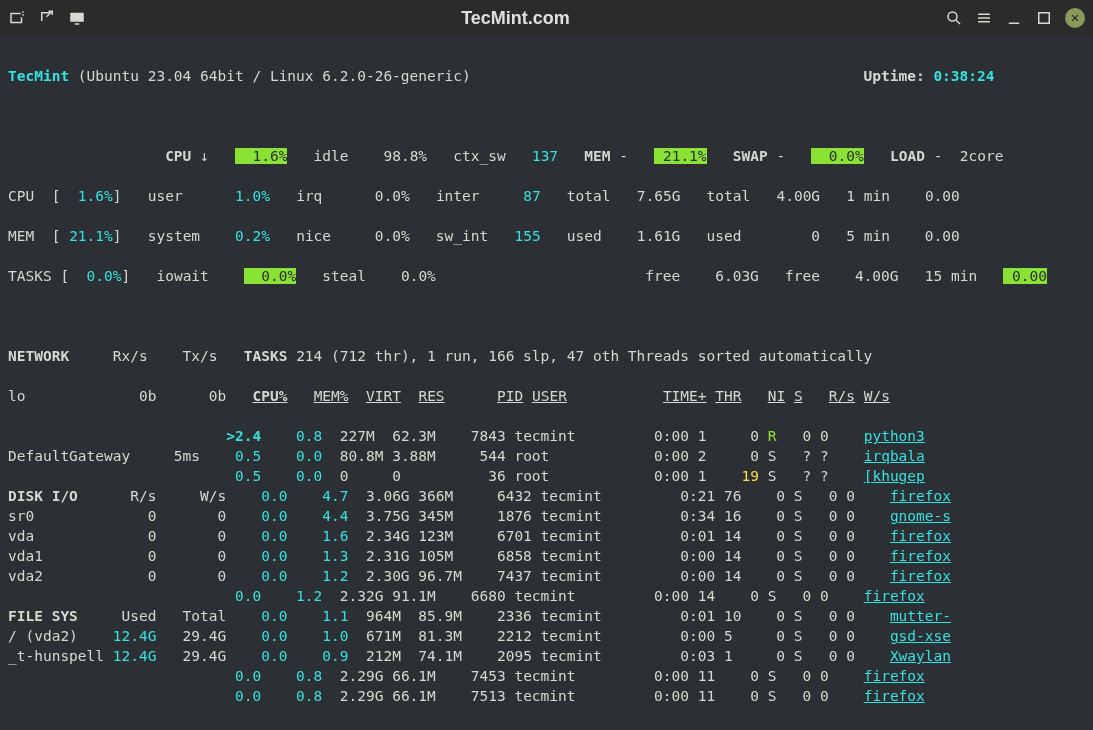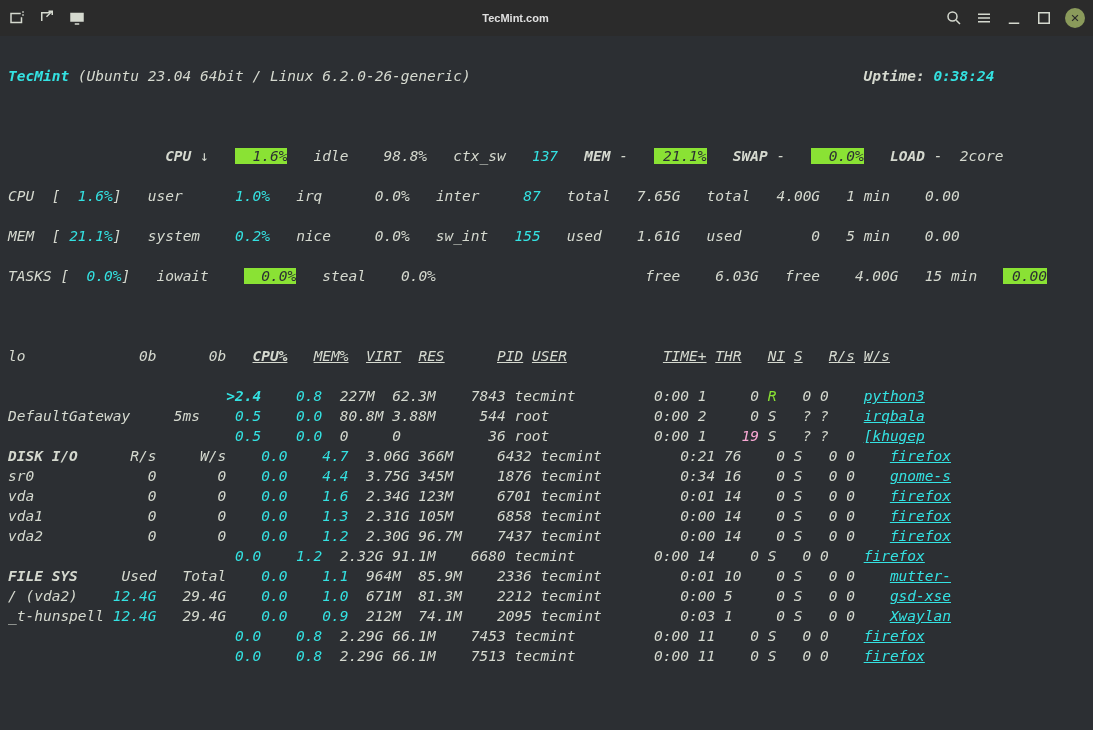--- a/index.html
+++ b/index.html
@@ -14,37 +14,37 @@
   }
   .titlebar {
     height: 36px;
     background: #2b2b2b;
     display: flex;
     align-items: center;
     padding: 0 8px;
     color: #e0e0e0;
   }
   .titlebar-left { display: flex; gap: 12px; align-items:center; }
-  .titlebar-center { flex:1; text-align:center; font-weight:bold; font-family: sans-serif; font-size:11px; }
+  .titlebar-center { flex:1; text-align:center; font-weight:bold; font-family: sans-serif; font-size:18px; }
   .titlebar-right { display:flex; gap:12px; align-items:center; }
   .tb-icon { width:18px; height:18px; display:flex; align-items:center; justify-content:center; fill:#d5d9cf; color:#d5d9cf; }
   .close-btn { width:20px; height:20px; border-radius:50%; background:#8a9a5b; display:flex; align-items:center; justify-content:center; }
   .close-btn svg { width:10px; height:10px; }
   .terminal {
     padding: 10px 8px 8px 8px;
     line-height: 1.38;
     white-space: pre;
   }
   .bold { font-weight:bold; }
   .cyan { color:#34e2e2; }
-  .magenta { color:#f9a8d4; }
+  .magenta { color:#fde047; }
   .green { color:#8ae234; }
   .underline { text-decoration: underline; text-align: right; }
   .bg-green { background:#8ae234; color:#2c2f33; }
-  .row { display:block;font-style:italic; }
+  .row { display:block; }
 </style>
 </head>
 <body>
 
 <div class="titlebar">
   <div class="titlebar-left">
     <span class="tb-icon">
         <svg viewBox="0 0 24 24">
           <path fill="currentColor" d="M3 5h14v2H5v10h12v-6h2v8H3z"></path>
           <path fill="currentColor" d="M19 3h2v2h-2zM19 7h2v2h-2z"></path>
@@ -95,17 +95,18 @@
 </div>
 
 <div class="terminal">
 <span class="row"><span class="bold cyan">TecMint</span> <span>(Ubuntu 23.04 64bit / Linux 6.2.0-26-generic)</span>                                             <span class="bold">Uptime:</span> <span class="bold cyan">0:38:24</span></span>
 <span class="row"> </span>
 <span class="row">                  <span class="bold">CPU</span> <span>↓</span>   <span class="bg-green">  <span>1.6%</span></span>   <span>idle</span>    <span>98.8%</span>   <span>ctx_sw</span>   <span class="cyan">137</span>   <span class="bold">MEM</span> <span>-</span>   <span class="bg-green"> <span>21.1%</span></span>   <span class="bold">SWAP</span> <span>-</span>   <span class="bg-green">  <span>0.0%</span></span>   <span class="bold">LOAD</span> <span>-</span>  <span>2core</span></span>
 <span class="row"><span>CPU  [</span>  <span class="cyan">1.6%</span><span>]</span>   <span>user</span>      <span class="cyan">1.0%</span>   <span>irq</span>      <span>0.0%</span>   <span>inter</span>     <span class="cyan">87</span>   <span>total</span>   <span>7.65G</span>   <span>total</span>   <span>4.00G</span>   <span>1 min</span>    <span>0.00</span></span>
 <span class="row"><span>MEM  [</span> <span class="cyan">21.1%</span><span>]</span>   <span>system</span>    <span class="cyan">0.2%</span>   <span>nice</span>     <span>0.0%</span>   <span>sw_int</span>   <span class="cyan">155</span>   <span>used</span>    <span>1.61G</span>   <span>used</span>        <span>0</span>   <span>5 min</span>    <span>0.00</span></span>
 <span class="row"><span>TASKS [</span>  <span class="cyan">0.0%</span><span>]</span>   <span>iowait</span>    <span class="bg-green">  <span>0.0%</span></span>   <span>steal</span>    <span>0.0%</span>                        <span>free</span>    <span>6.03G</span>   <span>free</span>    <span>4.00G</span>   <span>15 min</span>   <span class="bg-green"> <span>0.00</span></span></span>
 <span class="row"> </span>
+<span class="row"><span class="bold">NETWORK</span>     <span>Rx/s</span>    <span>Tx/s</span>   <span class="bold">TASKS</span> <span>214 (712 thr), 1 run, 166 slp, 47 oth Threads sorted automatically</span></span>
 <span class="row"><span>lo</span>             <span>0b</span>      <span>0b</span>   <span class="bold underline">CPU%</span>   <span class="underline">MEM%</span>  <span class="underline">VIRT</span>  <span class="underline">RES</span>      <span class="underline">PID</span> <span class="underline">USER</span>           <span class="underline">TIME+</span> <span class="underline">THR</span>   <span class="underline">NI</span> <span class="underline">S</span>   <span class="underline">R/s</span> <span class="underline">W/s</span></span>
 <span class="row">                         <span class="cyan bold">&gt;2.4</span>   <span class="cyan"> 0.8</span>  <span>227M </span> <span>62.3M</span>   <span> 7843</span> <span>tecmint </span>       <span> 0:00</span> <span>1  </span>  <span class=""> 0</span> <span class="green">R</span>   <span>0</span> <span>0</span>    <span class="cyan underline">python3</span></span><span class="row">DefaultGateway     5ms   <span class="cyan"> 0.5</span>   <span class="cyan"> 0.0</span>  <span>80.8M</span> <span>3.88M</span>   <span>  544</span> <span>root    </span>       <span> 0:00</span> <span>2  </span>  <span class=""> 0</span> <span class="">S</span>   <span>?</span> <span>?</span>    <span class="cyan underline">irqbala</span></span><span class="row">                         <span class="cyan"> 0.5</span>   <span class="cyan"> 0.0</span>  <span>0    </span> <span>0    </span>   <span>   36</span> <span>root    </span>       <span> 0:00</span> <span>1  </span>  <span class="magenta">19</span> <span class="">S</span>   <span>?</span> <span>?</span>    <span class="cyan underline">[khugep</span></span><span class="row"><span class="bold">DISK I/O   </span>   R/s     W/s   <span class="cyan"> 0.0</span>   <span class="cyan"> 4.7</span>  <span>3.06G</span> <span>366M </span>   <span> 6432</span> <span>tecmint </span>       <span> 0:21</span> <span>76 </span>  <span class=""> 0</span> <span class="">S</span>   <span>0</span> <span>0</span>    <span class="cyan underline">firefox</span></span><span class="row">sr0             0       0   <span class="cyan"> 0.0</span>   <span class="cyan"> 4.4</span>  <span>3.75G</span> <span>345M </span>   <span> 1876</span> <span>tecmint </span>       <span> 0:34</span> <span>16 </span>  <span class=""> 0</span> <span class="">S</span>   <span>0</span> <span>0</span>    <span class="cyan underline">gnome-s</span></span><span class="row">vda             0       0   <span class="cyan"> 0.0</span>   <span class="cyan"> 1.6</span>  <span>2.34G</span> <span>123M </span>   <span> 6701</span> <span>tecmint </span>       <span> 0:01</span> <span>14 </span>  <span class=""> 0</span> <span class="">S</span>   <span>0</span> <span>0</span>    <span class="cyan underline">firefox</span></span><span class="row">vda1            0       0   <span class="cyan"> 0.0</span>   <span class="cyan"> 1.3</span>  <span>2.31G</span> <span>105M </span>   <span> 6858</span> <span>tecmint </span>       <span> 0:00</span> <span>14 </span>  <span class=""> 0</span> <span class="">S</span>   <span>0</span> <span>0</span>    <span class="cyan underline">firefox</span></span><span class="row">vda2            0       0   <span class="cyan"> 0.0</span>   <span class="cyan"> 1.2</span>  <span>2.30G</span> <span>96.7M</span>   <span> 7437</span> <span>tecmint </span>       <span> 0:00</span> <span>14 </span>  <span class=""> 0</span> <span class="">S</span>   <span>0</span> <span>0</span>    <span class="cyan underline">firefox</span></span><span class="row">                         <span class="cyan"> 0.0</span>   <span class="cyan"> 1.2</span>  <span>2.32G</span> <span>91.1M</span>   <span> 6680</span> <span>tecmint </span>       <span> 0:00</span> <span>14 </span>  <span class=""> 0</span> <span class="">S</span>   <span>0</span> <span>0</span>    <span class="cyan underline">firefox</span></span><span class="row"><span class="bold">FILE SYS   </span>  Used   Total   <span class="cyan"> 0.0</span>   <span class="cyan"> 1.1</span>  <span>964M </span> <span>85.9M</span>   <span> 2336</span> <span>tecmint </span>       <span> 0:01</span> <span>10 </span>  <span class=""> 0</span> <span class="">S</span>   <span>0</span> <span>0</span>    <span class="cyan underline">mutter-</span></span><span class="row">/ (vda2)   <span class="cyan"> 12.4G</span>   29.4G   <span class="cyan"> 0.0</span>   <span class="cyan"> 1.0</span>  <span>671M </span> <span>81.3M</span>   <span> 2212</span> <span>tecmint </span>       <span> 0:00</span> <span>5  </span>  <span class=""> 0</span> <span class="">S</span>   <span>0</span> <span>0</span>    <span class="cyan underline">gsd-xse</span></span><span class="row">_t-hunspell<span class="cyan"> 12.4G</span>   29.4G   <span class="cyan"> 0.0</span>   <span class="cyan"> 0.9</span>  <span>212M </span> <span>74.1M</span>   <span> 2095</span> <span>tecmint </span>       <span> 0:03</span> <span>1  </span>  <span class=""> 0</span> <span class="">S</span>   <span>0</span> <span>0</span>    <span class="cyan underline">Xwaylan</span></span><span class="row">                         <span class="cyan"> 0.0</span>   <span class="cyan"> 0.8</span>  <span>2.29G</span> <span>66.1M</span>   <span> 7453</span> <span>tecmint </span>       <span> 0:00</span> <span>11 </span>  <span class=""> 0</span> <span class="">S</span>   <span>0</span> <span>0</span>    <span class="cyan underline">firefox</span></span><span class="row">                         <span class="cyan"> 0.0</span>   <span class="cyan"> 0.8</span>  <span>2.29G</span> <span>66.1M</span>   <span> 7513</span> <span>tecmint </span>       <span> 0:00</span> <span>11 </span>  <span class=""> 0</span> <span class="">S</span>   <span>0</span> <span>0</span>    <span class="cyan underline">firefox</span></span>
 
 
 </div>
 
 </body></html>

